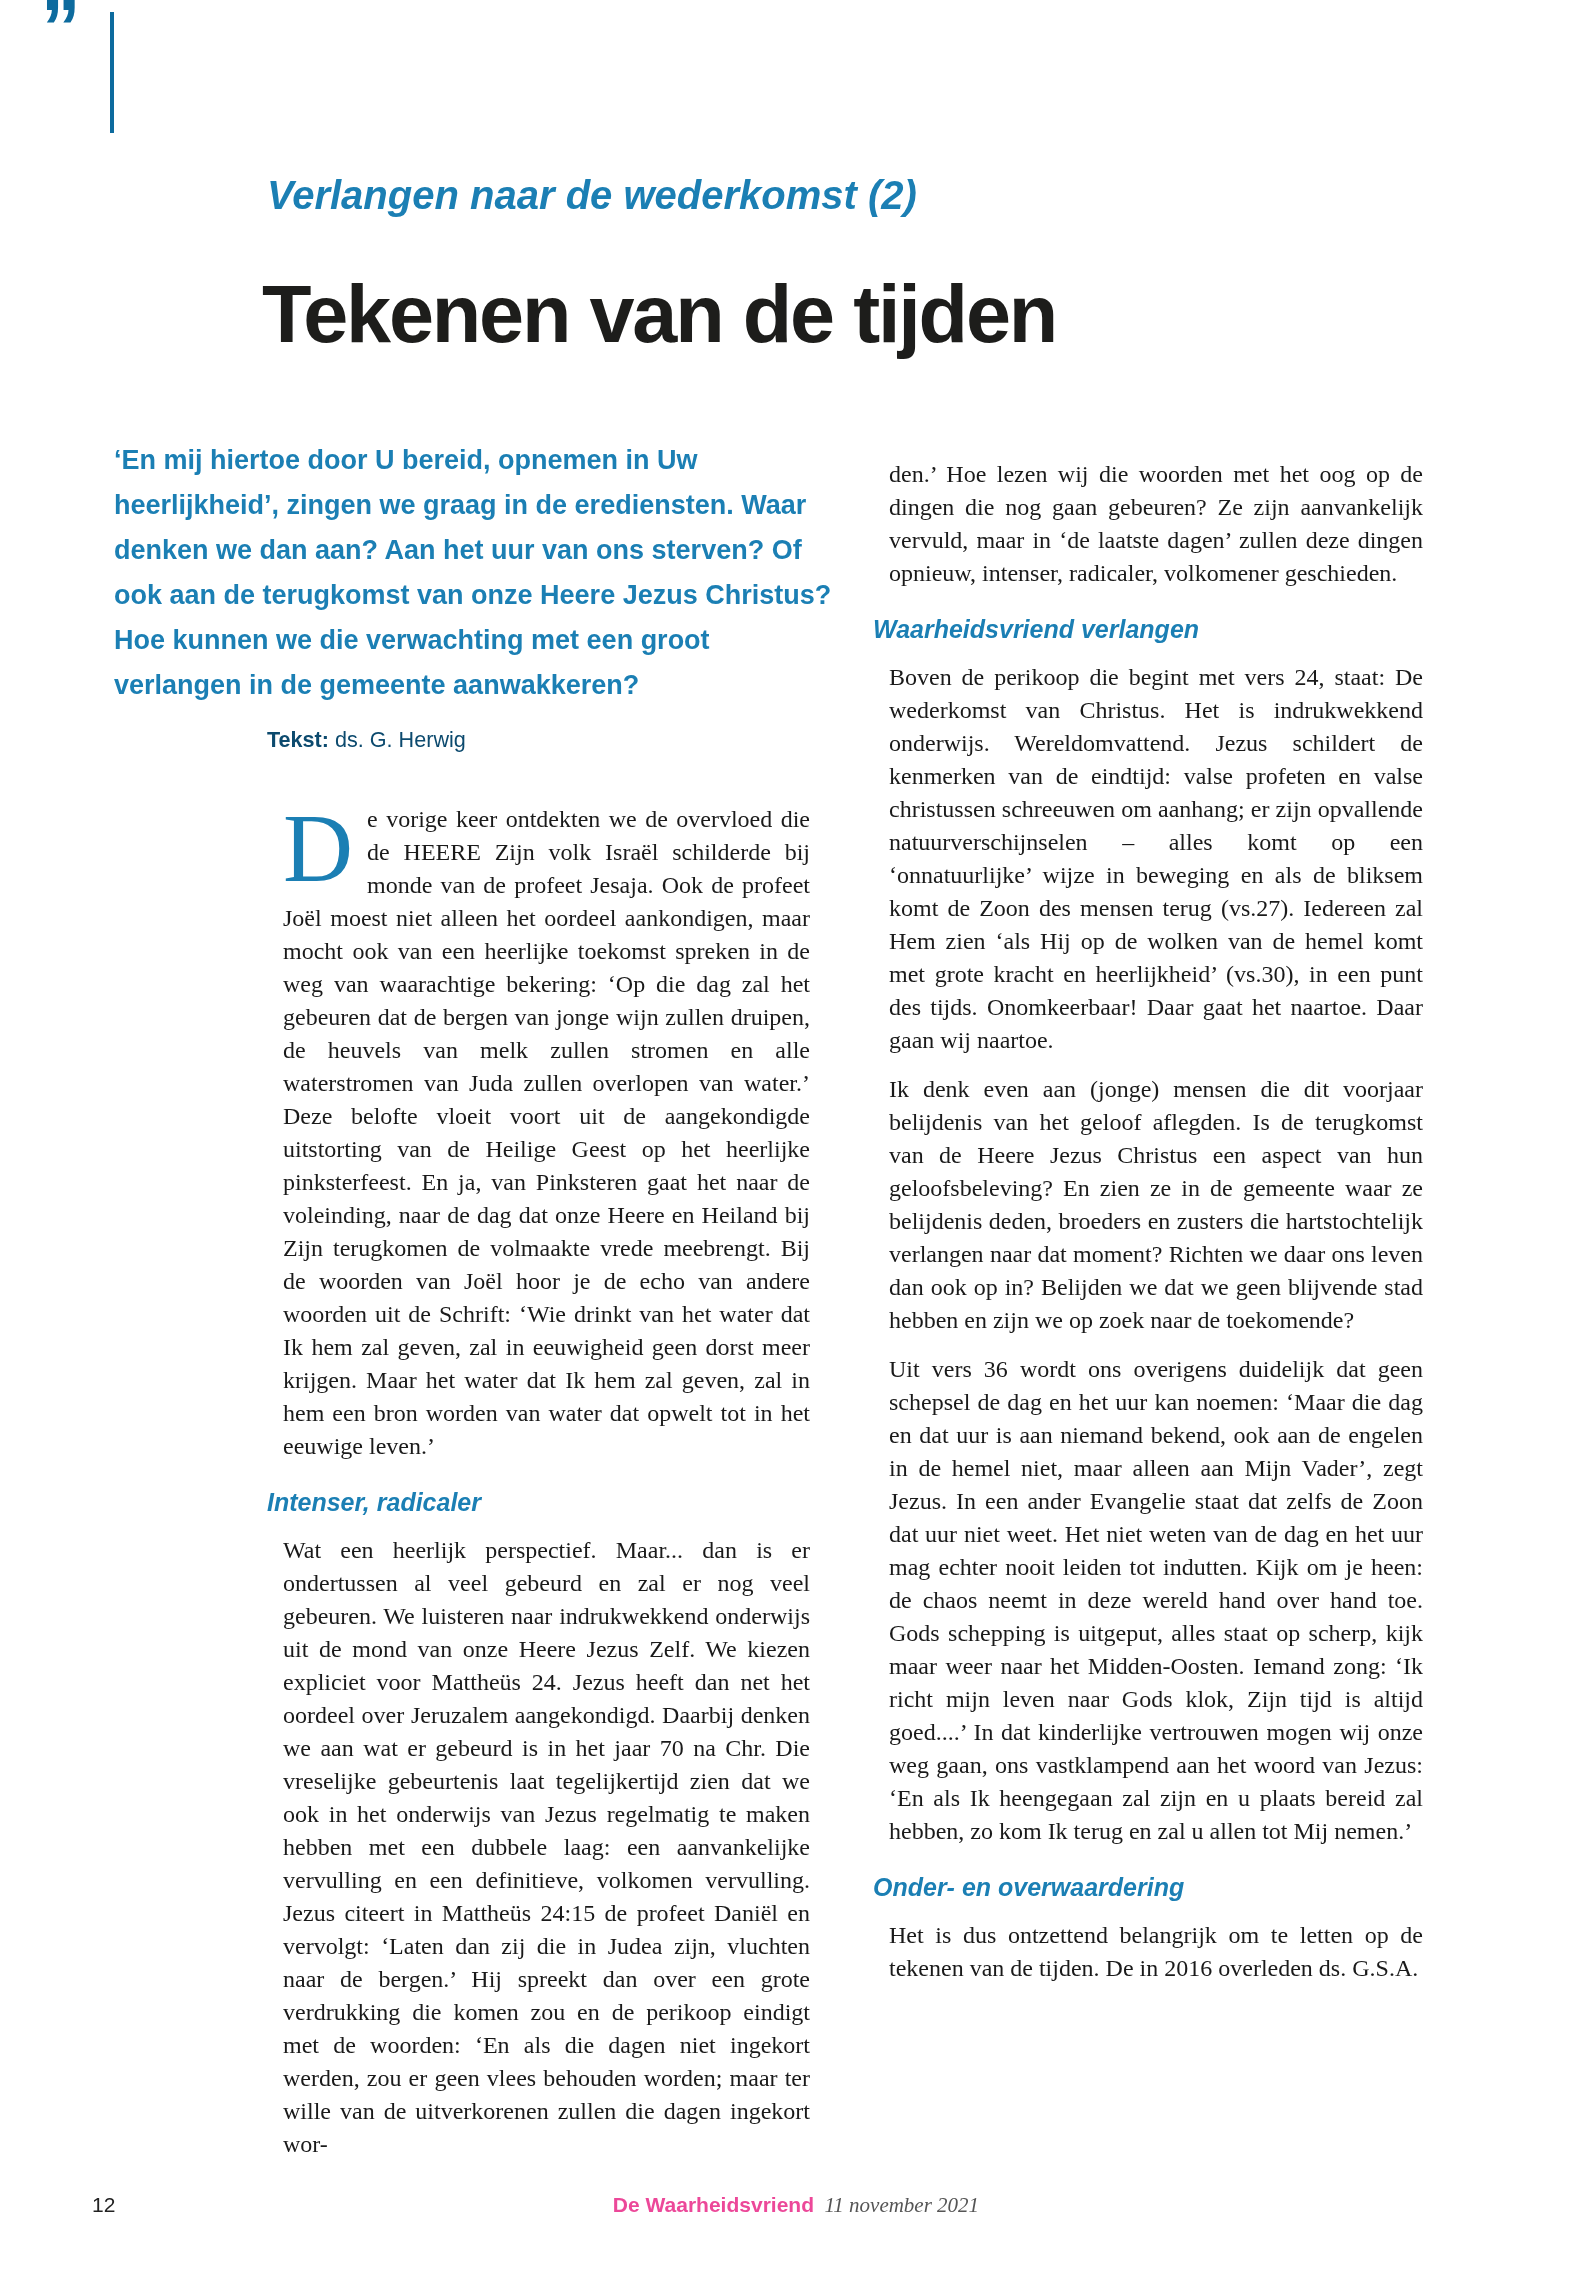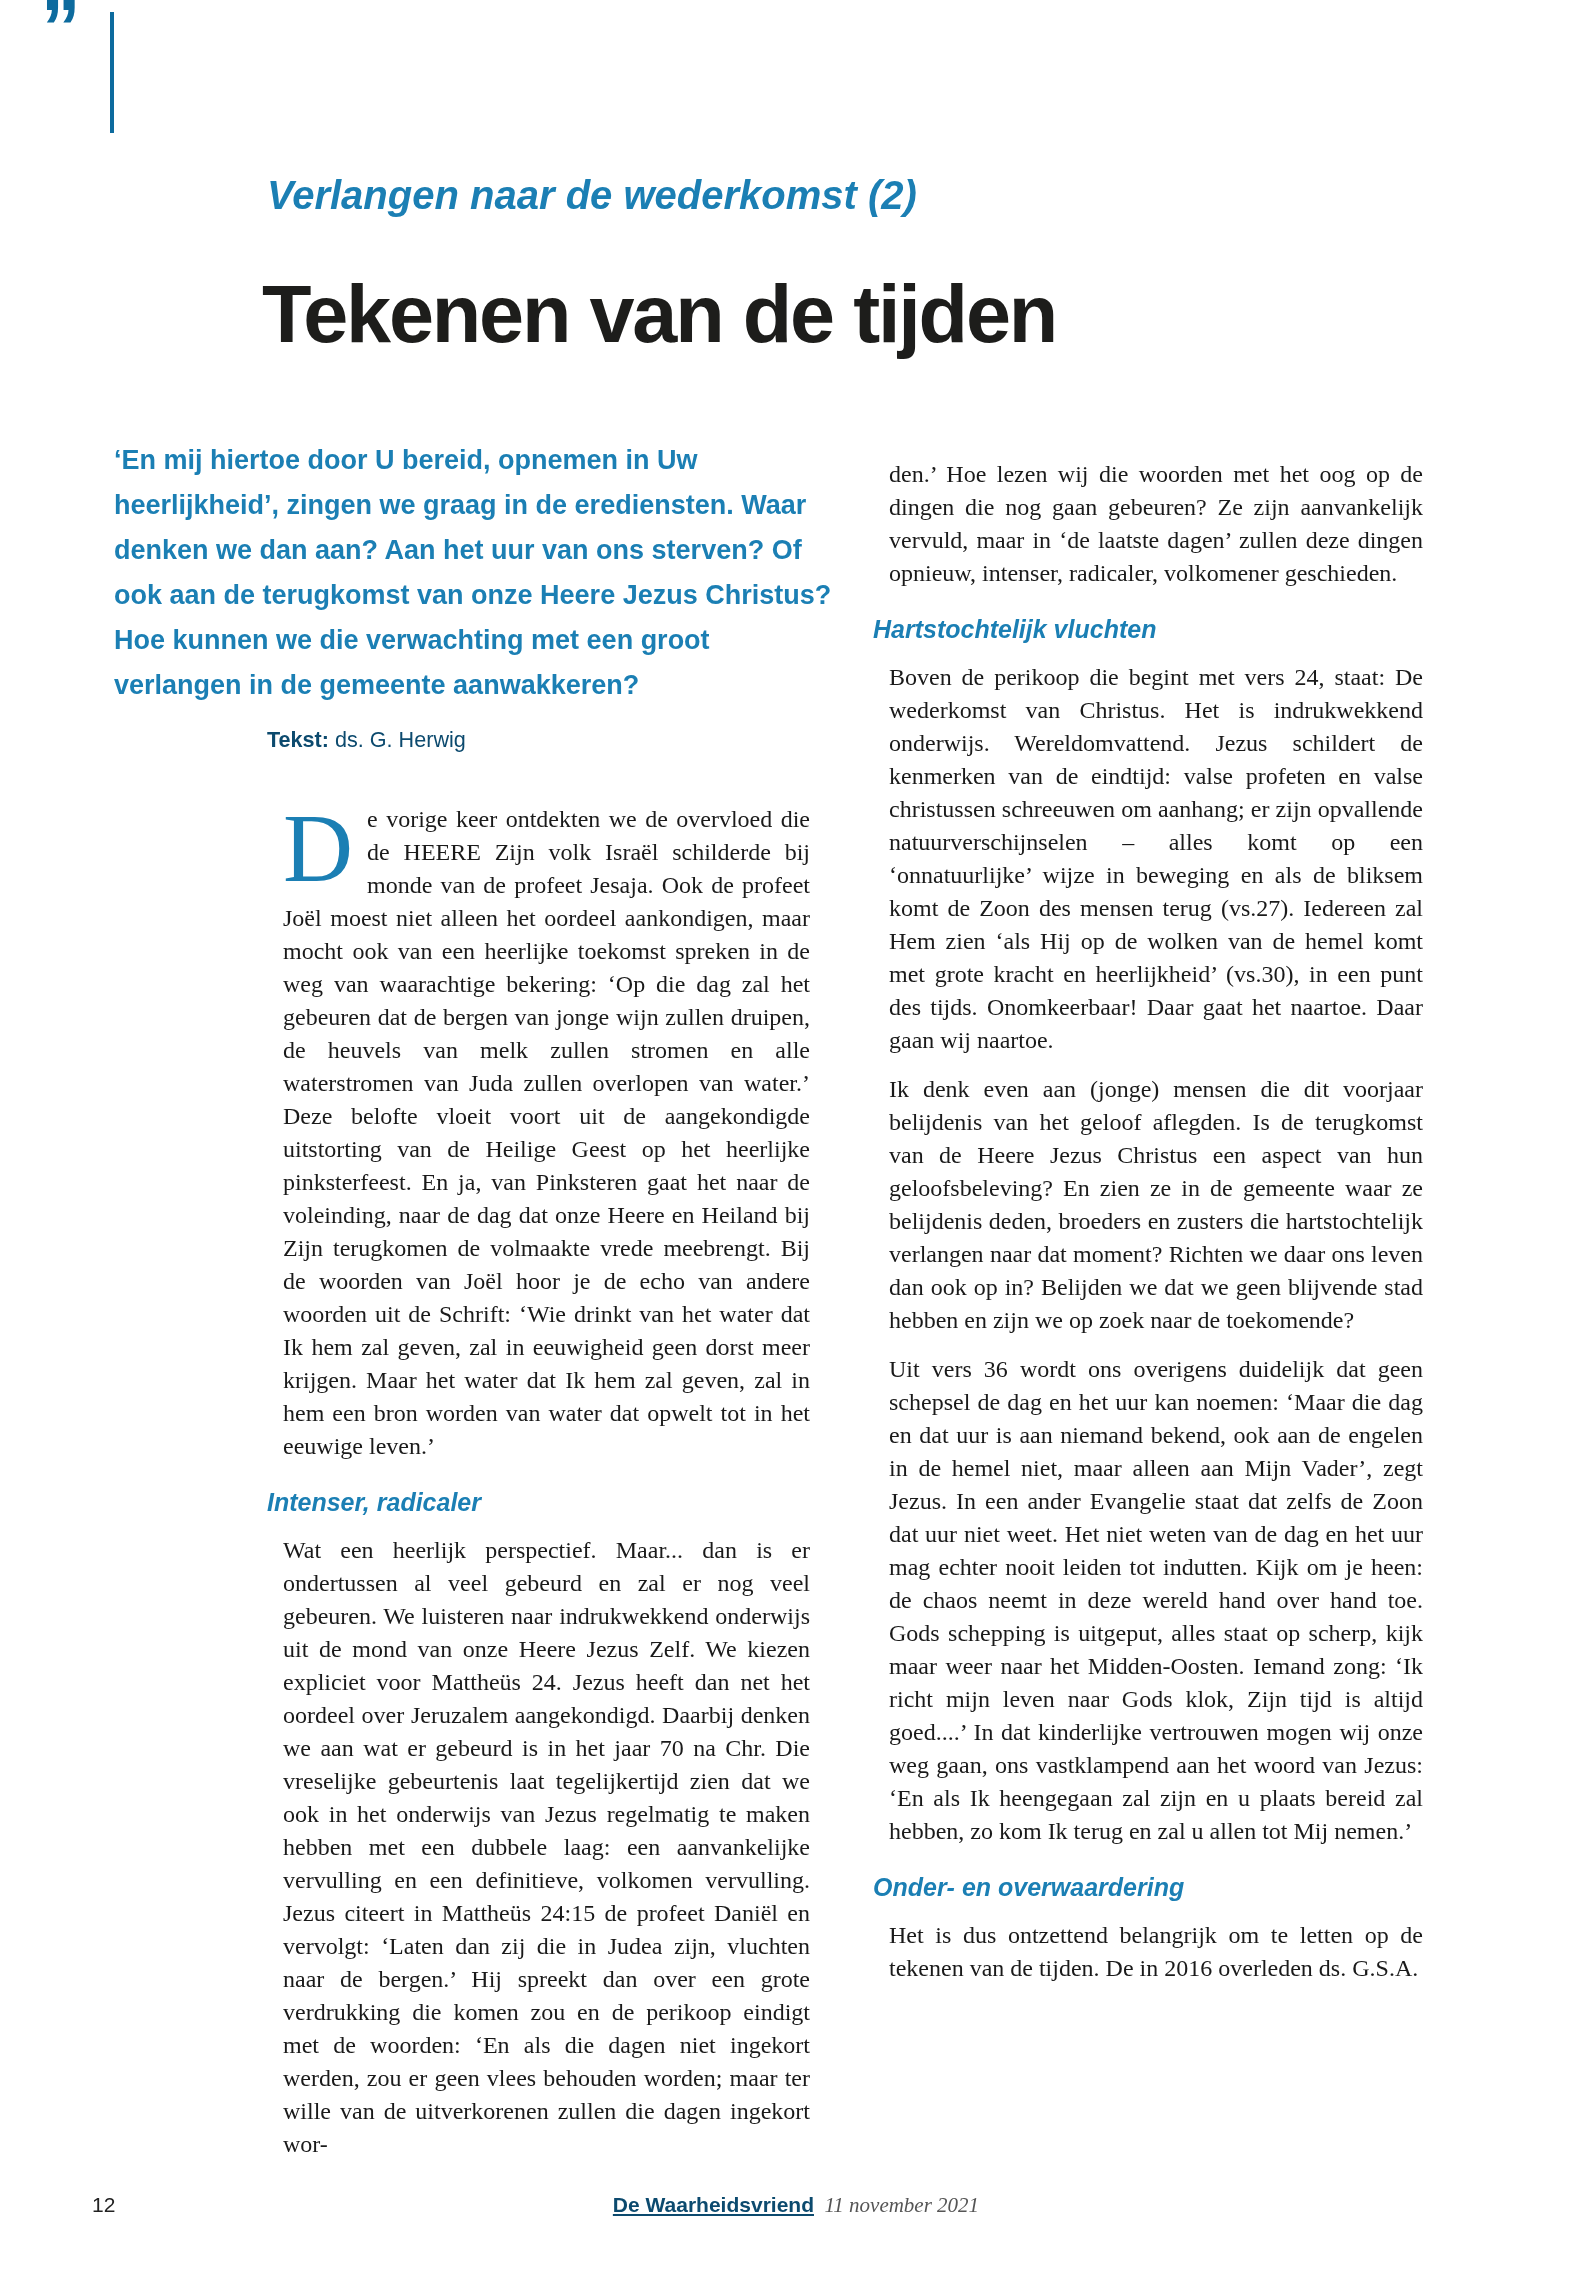--- a/index.html
+++ b/index.html
@@ -82,21 +82,21 @@
     font-family:Liberation Sans, sans-serif;
     font-size:21px; color:#222;margin-left:16px;
   }
   .footer-center {
     position:absolute; left:0; top:2193px; width:1592px;
     text-align:center;
     font-size:21px; color:#222;
   }
   .footer-center .mag {
     font-family:"Liberation Sans", sans-serif;
-    font-weight:700; color:#0c4a6e;text-decoration:underline;
+    font-weight:700; color:#ec4899;
   }
   .footer-center .date {
     font-family:"Liberation Serif", serif;
     font-style:italic; color:#555;
     margin-left:10.4px;
   }
 </style>
 </head>
 <body>
 
@@ -113,21 +113,21 @@
   </div>
 
   <div class="col col1">
     <p><span class="dropcap">D</span><span>e vorige keer ontdekten we de overvloed die de HEERE Zijn volk Israël schilderde bij monde van de profeet Jesaja. Ook de profeet Joël moest niet alleen het oordeel aankondigen, maar mocht ook van een heerlijke toekomst spreken in de weg van waarachtige bekering: ‘Op die dag zal het gebeuren dat de bergen van jonge wijn zullen druipen, de heuvels van melk zullen stromen en alle waterstromen van Juda zullen overlopen van water.’ Deze belofte vloeit voort uit de aangekondigde uitstorting van de Heilige Geest op het heerlijke pinksterfeest. En ja, van Pinksteren gaat het naar de voleinding, naar de dag dat onze Heere en Heiland bij Zijn terugkomen de volmaakte vrede meebrengt. Bij de woorden van Joël hoor je de echo van andere woorden uit de Schrift: ‘Wie drinkt van het water dat Ik hem zal geven, zal in eeuwigheid geen dorst meer krijgen. Maar het water dat Ik hem zal geven, zal in hem een bron worden van water dat opwelt tot in het eeuwige leven.’</span></p>
     <h3 class="subhead">Intenser, radicaler</h3>
     <p>Wat een heerlijk perspectief. Maar... dan is er ondertussen al veel gebeurd en zal er nog veel gebeuren. We luisteren naar indrukwekkend onderwijs uit de mond van onze Heere Jezus Zelf. We kiezen expliciet voor Mattheüs 24. Jezus heeft dan net het oordeel over Jeruzalem aangekondigd. Daarbij denken we aan wat er gebeurd is in het jaar 70 na Chr. Die vreselijke gebeurtenis laat tegelijkertijd zien dat we ook in het onderwijs van Jezus regelmatig te maken hebben met een dubbele laag: een aanvankelijke vervulling en een definitieve, volkomen vervulling. Jezus citeert in Mattheüs 24:15 de profeet Daniël en vervolgt: ‘Laten dan zij die in Judea zijn, vluchten naar de bergen.’ Hij spreekt dan over een grote verdrukking die komen zou en de perikoop eindigt met de woorden: ‘En als die dagen niet ingekort werden, zou er geen vlees behouden worden; maar ter wille van de uitverkorenen zullen die dagen ingekort wor-</p>
   </div>
 
   <div class="col col2">
     <p>den.’ Hoe lezen wij die woorden met het oog op de dingen die nog gaan gebeuren? Ze zijn aanvankelijk vervuld, maar in ‘de laatste dagen’ zullen deze dingen opnieuw, intenser, radicaler, volkomener geschieden.</p>
-    <h3 class="subhead">Hartstochtelijk vluchten</h3>
+    <h3 class="subhead">Waarheidsvriend verlangen</h3>
     <p>Boven de perikoop die begint met vers 24, staat: De wederkomst van Christus. Het is indrukwekkend onderwijs. Wereldomvattend. Jezus schildert de kenmerken van de eindtijd: valse profeten en valse christussen schreeuwen om aanhang; er zijn opvallende natuurverschijnselen – alles komt op een ‘onnatuurlijke’ wijze in beweging en als de bliksem komt de Zoon des mensen terug (vs.27). Iedereen zal Hem zien ‘als Hij op de wolken van de hemel komt met grote kracht en heerlijkheid’ (vs.30), in een punt des tijds. Onomkeerbaar! Daar gaat het naartoe. Daar gaan wij naartoe.</p>
     <p>Ik denk even aan (jonge) mensen die dit voorjaar belijdenis van het geloof aflegden. Is de terugkomst van de Heere Jezus Christus een aspect van hun geloofsbeleving? En zien ze in de gemeente waar ze belijdenis deden, broeders en zusters die hartstochtelijk verlangen naar dat moment? Richten we daar ons leven dan ook op in? Belijden we dat we geen blijvende stad hebben en zijn we op zoek naar de toekomende?</p>
     <p>Uit vers 36 wordt ons overigens duidelijk dat geen schepsel de dag en het uur kan noemen: ‘Maar die dag en dat uur is aan niemand bekend, ook aan de engelen in de hemel niet, maar alleen aan Mijn Vader’, zegt Jezus. In een ander Evangelie staat dat zelfs de Zoon dat uur niet weet. Het niet weten van de dag en het uur mag echter nooit leiden tot indutten. Kijk om je heen: de chaos neemt in deze wereld hand over hand toe. Gods schepping is uitgeput, alles staat op scherp, kijk maar weer naar het Midden-Oosten. Iemand zong: ‘Ik richt mijn leven naar Gods klok, Zijn tijd is altijd goed....’ In dat kinderlijke vertrouwen mogen wij onze weg gaan, ons vastklampend aan het woord van Jezus: ‘En als Ik heengegaan zal zijn en u plaats bereid zal hebben, zo kom Ik terug en zal u allen tot Mij nemen.’</p>
     <h3 class="subhead">Onder- en overwaardering</h3>
     <p>Het is dus ontzettend belangrijk om te letten op de tekenen van de tijden. De in 2016 overleden ds. G.S.A.</p>
   </div>
 
   <div class="footer-pagenum">12</div>
   <div class="footer-center">
     <span class="mag">De Waarheidsvriend</span><span class="date">11 november 2021</span>

